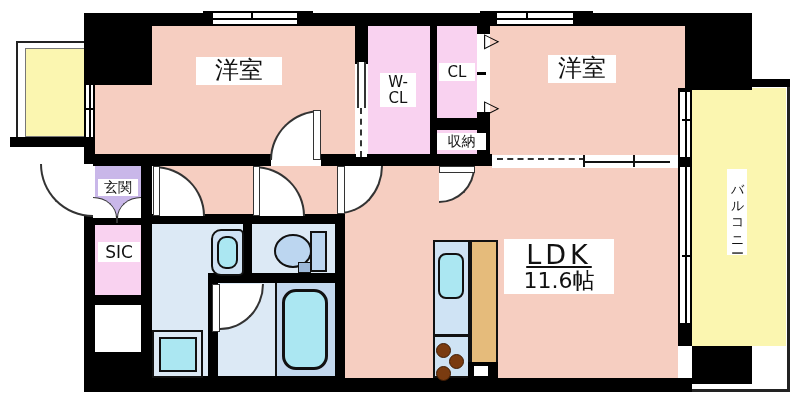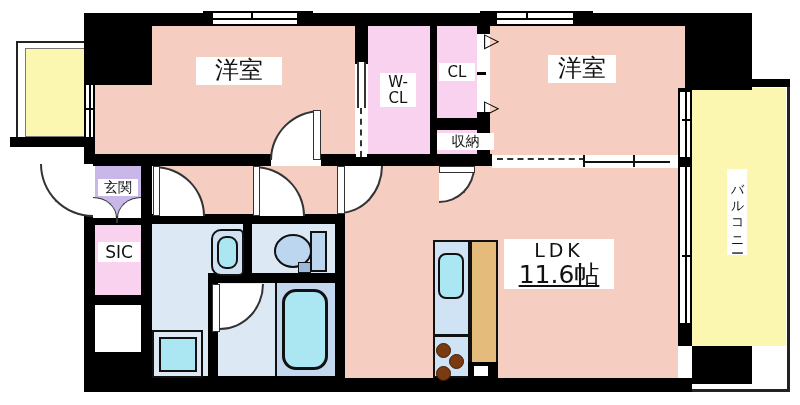--- a/index.html
+++ b/index.html
@@ -155,26 +155,26 @@
   <div class="a tri" style="left:484px;top:30px;font-size:20px;">▷</div>
   <div class="a tri" style="left:484px;top:97px;font-size:20px;">▷</div>
 
   <div class="a lbl" style="left:196px;top:57px;width:86px;font-size:24px;">
     <div>洋室</div>
   </div>
   <div class="a lbl" style="left:548px;top:55px;width:68px;font-size:24px;">
     <div>洋室</div>
   </div>
   <div class="a lbl" style="left:504px;top:239px;width:110px;">
-    <div style="font-size:19px;letter-spacing:4px;">LDK</div>
-    <div style="font-size:25px;text-decoration:underline;">11.6帖</div>
+    <div style="font-size:27px;letter-spacing:4px;text-decoration:underline;">LDK</div>
+    <div style="font-size:22px;">11.6帖</div>
   </div>
   <div class="a lbl" style="left:380px;top:73px;width:36px;font-size:15px;">
     <div>W-</div>
     <div>CL</div>
   </div>
   <div class="a lbl" style="left:439px;top:63px;width:36px;font-size:15px;">CL</div>
-  <div class="a lbl" style="left:437px;top:133px;width:57px;font-size:14px;">収納</div>
+  <div class="a lbl" style="left:437px;top:133px;width:49px;font-size:14px;">収納</div>
   <div class="a lbl" style="left:98px;top:179px;width:40px;font-size:14px;">玄関</div>
   <div class="a lbl" style="left:98px;top:242px;width:42px;font-size:17px;">SIC</div>
   <div class="a lbl vtext" style="left:727px;top:169px;font-size:13px;padding:6px 3px;">バルコニー</div>
 
 </div>
 
 </body></html>

